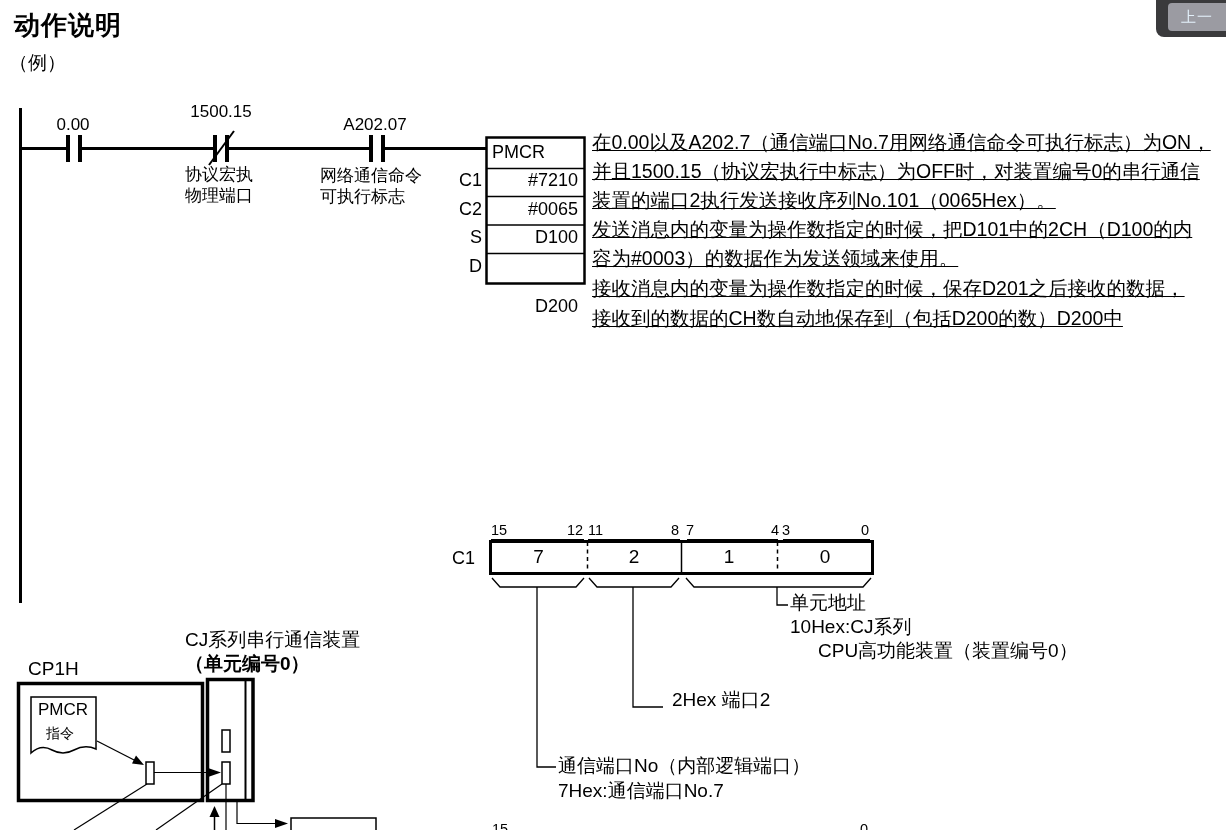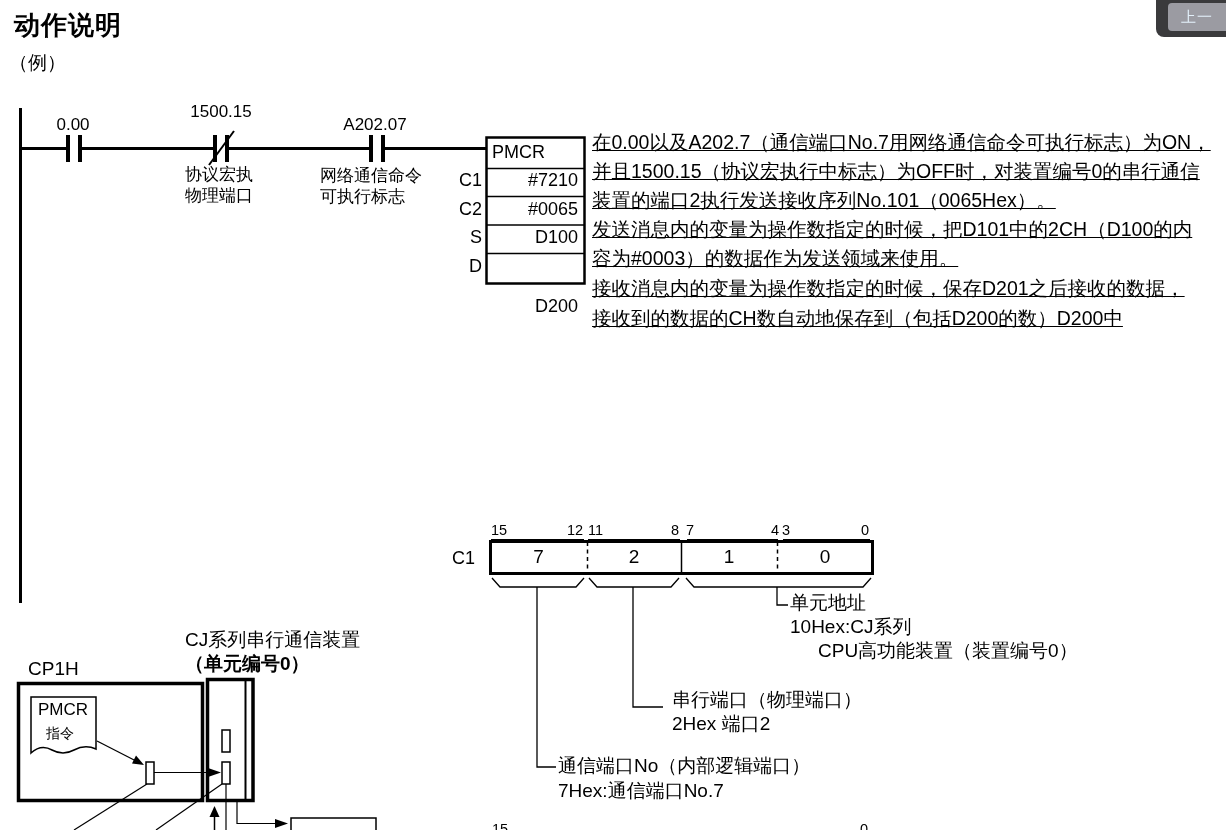--- a/index.html
+++ b/index.html
@@ -159,21 +159,20 @@
 <div class="abs nibble" style="left:587px;top:546px;width:94px;">2</div>
 <div class="abs nibble" style="left:681px;top:546px;width:96px;">1</div>
 <div class="abs nibble" style="left:777px;top:546px;width:96px;">0</div>
 
 <div class="abs callout" style="left:790px;top:591px;">
   <div>单元地址</div>
   <div>10Hex:CJ系列</div>
   <div style="padding-left:28px;">CPU高功能装置（装置编号0）</div>
 </div>
 <div class="abs callout" style="left:672px;top:688px;">
-  <div>串行端口（物理端口）</div>
   <div>2Hex 端口2</div>
 </div>
 <div class="abs callout" style="left:558px;top:753px;line-height:25px;">
   <div>通信端口No（内部逻辑端口）</div>
   <div>7Hex:通信端口No.7</div>
 </div>
 
 <div class="abs devlabel" style="left:185px;top:627px;">CJ系列串行通信装置</div>
 <div class="abs devlabel" style="left:185px;top:651px;font-weight:bold;">（单元编号0）</div>
 <div class="abs devlabel" style="left:28px;top:658px;">CP1H</div>

